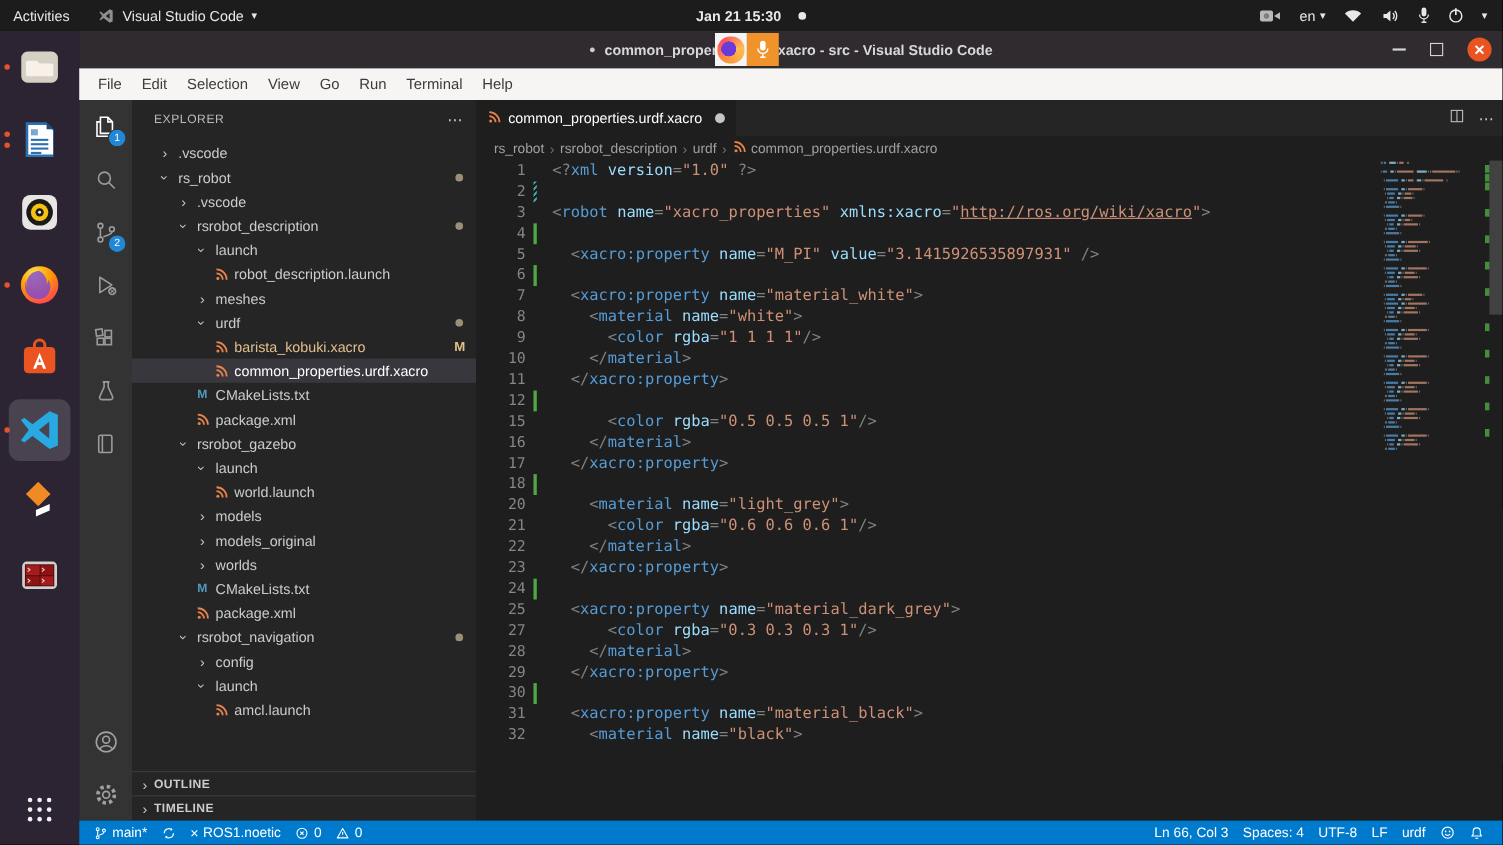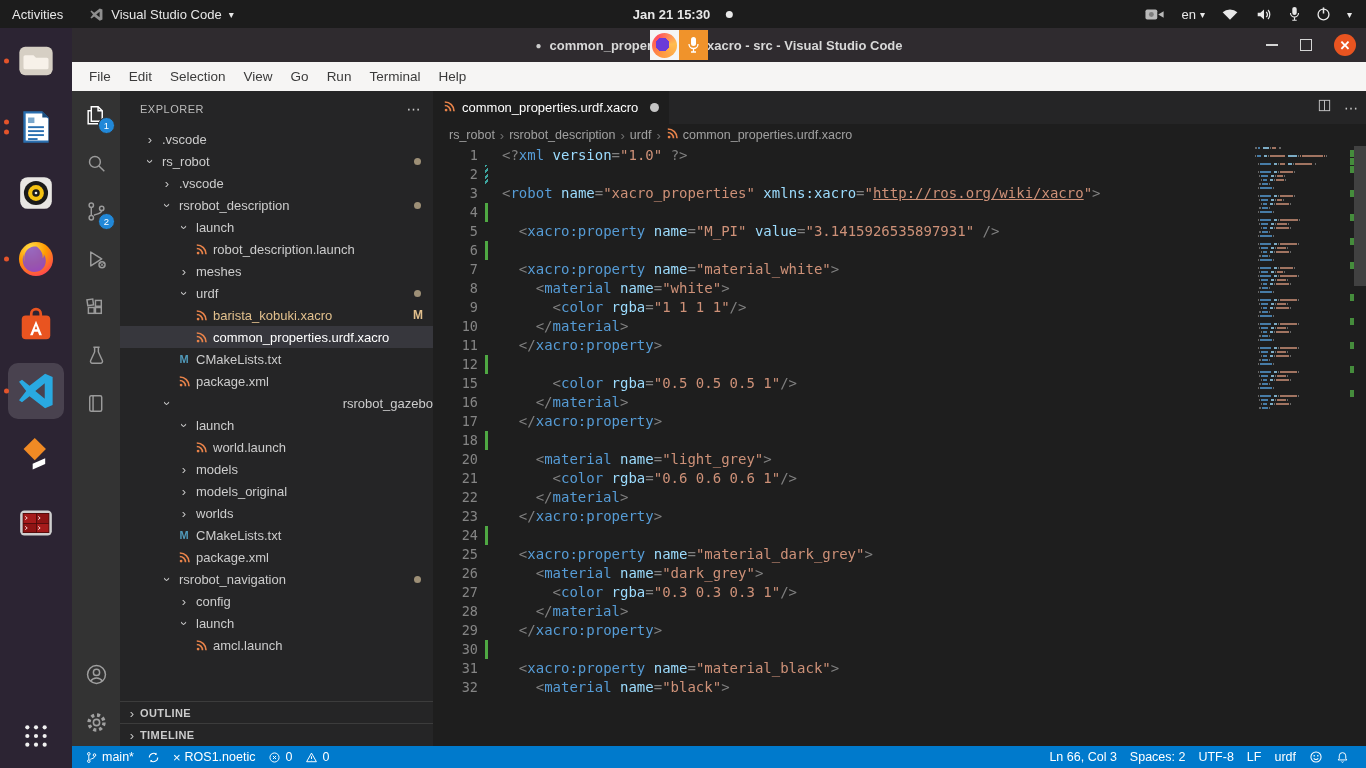--- a/index.html
+++ b/index.html
@@ -461,21 +461,21 @@
             <div class="trow" style="padding-left: 56px;">
               <div class="ficon">
                 <svg viewBox="0 0 16 16" width="13" height="13">
                   <circle cx="3.8" cy="12.4" r="1.7" fill="#e8834a"></circle>
                   <path d="M2.2 6.8a7 7 0 0 1 7 7" stroke="#e8834a" stroke-width="2" fill="none"></path>
                   <path d="M2.2 2.4a11.4 11.4 0 0 1 11.4 11.4" stroke="#e8834a" stroke-width="2" fill="none"></path>
                 </svg>
               </div>
               <div class="tlabel">package.xml</div>
             </div>
-            <div class="trow" style="padding-left: 39px; justify-content: space-between;">
+            <div class="trow" style="padding-left: 39px;">
               <div class="arrow open">›</div>
               <div class="tlabel">rsrobot_gazebo</div>
             </div>
             <div class="trow" style="padding-left: 56px;">
               <div class="arrow open">›</div>
               <div class="tlabel">launch</div>
             </div>
             <div class="trow" style="padding-left: 73px;">
               <div class="ficon">
                 <svg viewBox="0 0 16 16" width="13" height="13">
@@ -599,21 +599,20 @@
             <div class="cline"><div class="lnum">15</div><div class="lgut"></div><div class="lcode"><span class="ind"></span><span class="ind g"></span><span class="ind g"></span><span class="tk-p">&lt;</span><span class="tk-t">color</span><span class="tk-w"> </span><span class="tk-a">rgba</span><span class="tk-p">=</span><span class="tk-s">"0.5 0.5 0.5 1"</span><span class="tk-p">/&gt;</span></div></div>
             <div class="cline"><div class="lnum">16</div><div class="lgut"></div><div class="lcode"><span class="ind"></span><span class="ind g"></span><span class="tk-p">&lt;/</span><span class="tk-t">material</span><span class="tk-p">&gt;</span></div></div>
             <div class="cline"><div class="lnum">17</div><div class="lgut"></div><div class="lcode"><span class="ind"></span><span class="tk-p">&lt;/</span><span class="tk-t">xacro:property</span><span class="tk-p">&gt;</span></div></div>
             <div class="cline"><div class="lnum">18</div><div class="lgut add"></div><div class="lcode"></div></div>
             <div class="cline"><div class="lnum">20</div><div class="lgut"></div><div class="lcode"><span class="ind"></span><span class="ind g"></span><span class="tk-p">&lt;</span><span class="tk-t">material</span><span class="tk-w"> </span><span class="tk-a">name</span><span class="tk-p">=</span><span class="tk-s">"light_grey"</span><span class="tk-p">&gt;</span></div></div>
             <div class="cline"><div class="lnum">21</div><div class="lgut"></div><div class="lcode"><span class="ind"></span><span class="ind g"></span><span class="ind g"></span><span class="tk-p">&lt;</span><span class="tk-t">color</span><span class="tk-w"> </span><span class="tk-a">rgba</span><span class="tk-p">=</span><span class="tk-s">"0.6 0.6 0.6 1"</span><span class="tk-p">/&gt;</span></div></div>
             <div class="cline"><div class="lnum">22</div><div class="lgut"></div><div class="lcode"><span class="ind"></span><span class="ind g"></span><span class="tk-p">&lt;/</span><span class="tk-t">material</span><span class="tk-p">&gt;</span></div></div>
             <div class="cline"><div class="lnum">23</div><div class="lgut"></div><div class="lcode"><span class="ind"></span><span class="tk-p">&lt;/</span><span class="tk-t">xacro:property</span><span class="tk-p">&gt;</span></div></div>
             <div class="cline"><div class="lnum">24</div><div class="lgut add"></div><div class="lcode"></div></div>
             <div class="cline"><div class="lnum">25</div><div class="lgut"></div><div class="lcode"><span class="ind"></span><span class="tk-p">&lt;</span><span class="tk-t">xacro:property</span><span class="tk-w"> </span><span class="tk-a">name</span><span class="tk-p">=</span><span class="tk-s">"material_dark_grey"</span><span class="tk-p">&gt;</span></div></div>
-            <div class="cline"><div class="lnum">26</div><div class="lgut"></div><div class="lcode"><span class="ind"></span><span class="ind g"></span><span class="tk-p">&lt;</span><span class="tk-t">material</span><span class="tk-w"> </span><span class="tk-a">name</span><span class="tk-p">=</span><span class="tk-s">"dark_grey"</span><span class="tk-p">&gt;</span></div></div>
             <div class="cline"><div class="lnum">27</div><div class="lgut"></div><div class="lcode"><span class="ind"></span><span class="ind g"></span><span class="ind g"></span><span class="tk-p">&lt;</span><span class="tk-t">color</span><span class="tk-w"> </span><span class="tk-a">rgba</span><span class="tk-p">=</span><span class="tk-s">"0.3 0.3 0.3 1"</span><span class="tk-p">/&gt;</span></div></div>
             <div class="cline"><div class="lnum">28</div><div class="lgut"></div><div class="lcode"><span class="ind"></span><span class="ind g"></span><span class="tk-p">&lt;/</span><span class="tk-t">material</span><span class="tk-p">&gt;</span></div></div>
             <div class="cline"><div class="lnum">29</div><div class="lgut"></div><div class="lcode"><span class="ind"></span><span class="tk-p">&lt;/</span><span class="tk-t">xacro:property</span><span class="tk-p">&gt;</span></div></div>
             <div class="cline"><div class="lnum">30</div><div class="lgut add"></div><div class="lcode"></div></div>
             <div class="cline"><div class="lnum">31</div><div class="lgut"></div><div class="lcode"><span class="ind"></span><span class="tk-p">&lt;</span><span class="tk-t">xacro:property</span><span class="tk-w"> </span><span class="tk-a">name</span><span class="tk-p">=</span><span class="tk-s">"material_black"</span><span class="tk-p">&gt;</span></div></div>
             <div class="cline"><div class="lnum">32</div><div class="lgut"></div><div class="lcode"><span class="ind"></span><span class="ind g"></span><span class="tk-p">&lt;</span><span class="tk-t">material</span><span class="tk-w"> </span><span class="tk-a">name</span><span class="tk-p">=</span><span class="tk-s">"black"</span><span class="tk-p">&gt;</span></div></div>
           </div>
         <div class="minimap" id="minimap">
             <div class="mm-line">
               <span class="mm-seg" style="width: 1.64px; background: rgb(128, 128, 128);"></span>
@@ -1166,21 +1165,21 @@
               </svg>
             </span>
             <span>0</span>
           </div>
         </div>
       <div class="st-right" id="stright">
           <div class="st-item">
             <span>Ln 66, Col 3</span>
           </div>
           <div class="st-item">
-            <span>Spaces: 2</span>
+            <span>Spaces: 4</span>
           </div>
           <div class="st-item">
             <span>UTF-8</span>
           </div>
           <div class="st-item">
             <span>LF</span>
           </div>
           <div class="st-item">
             <span>urdf</span>
           </div>

